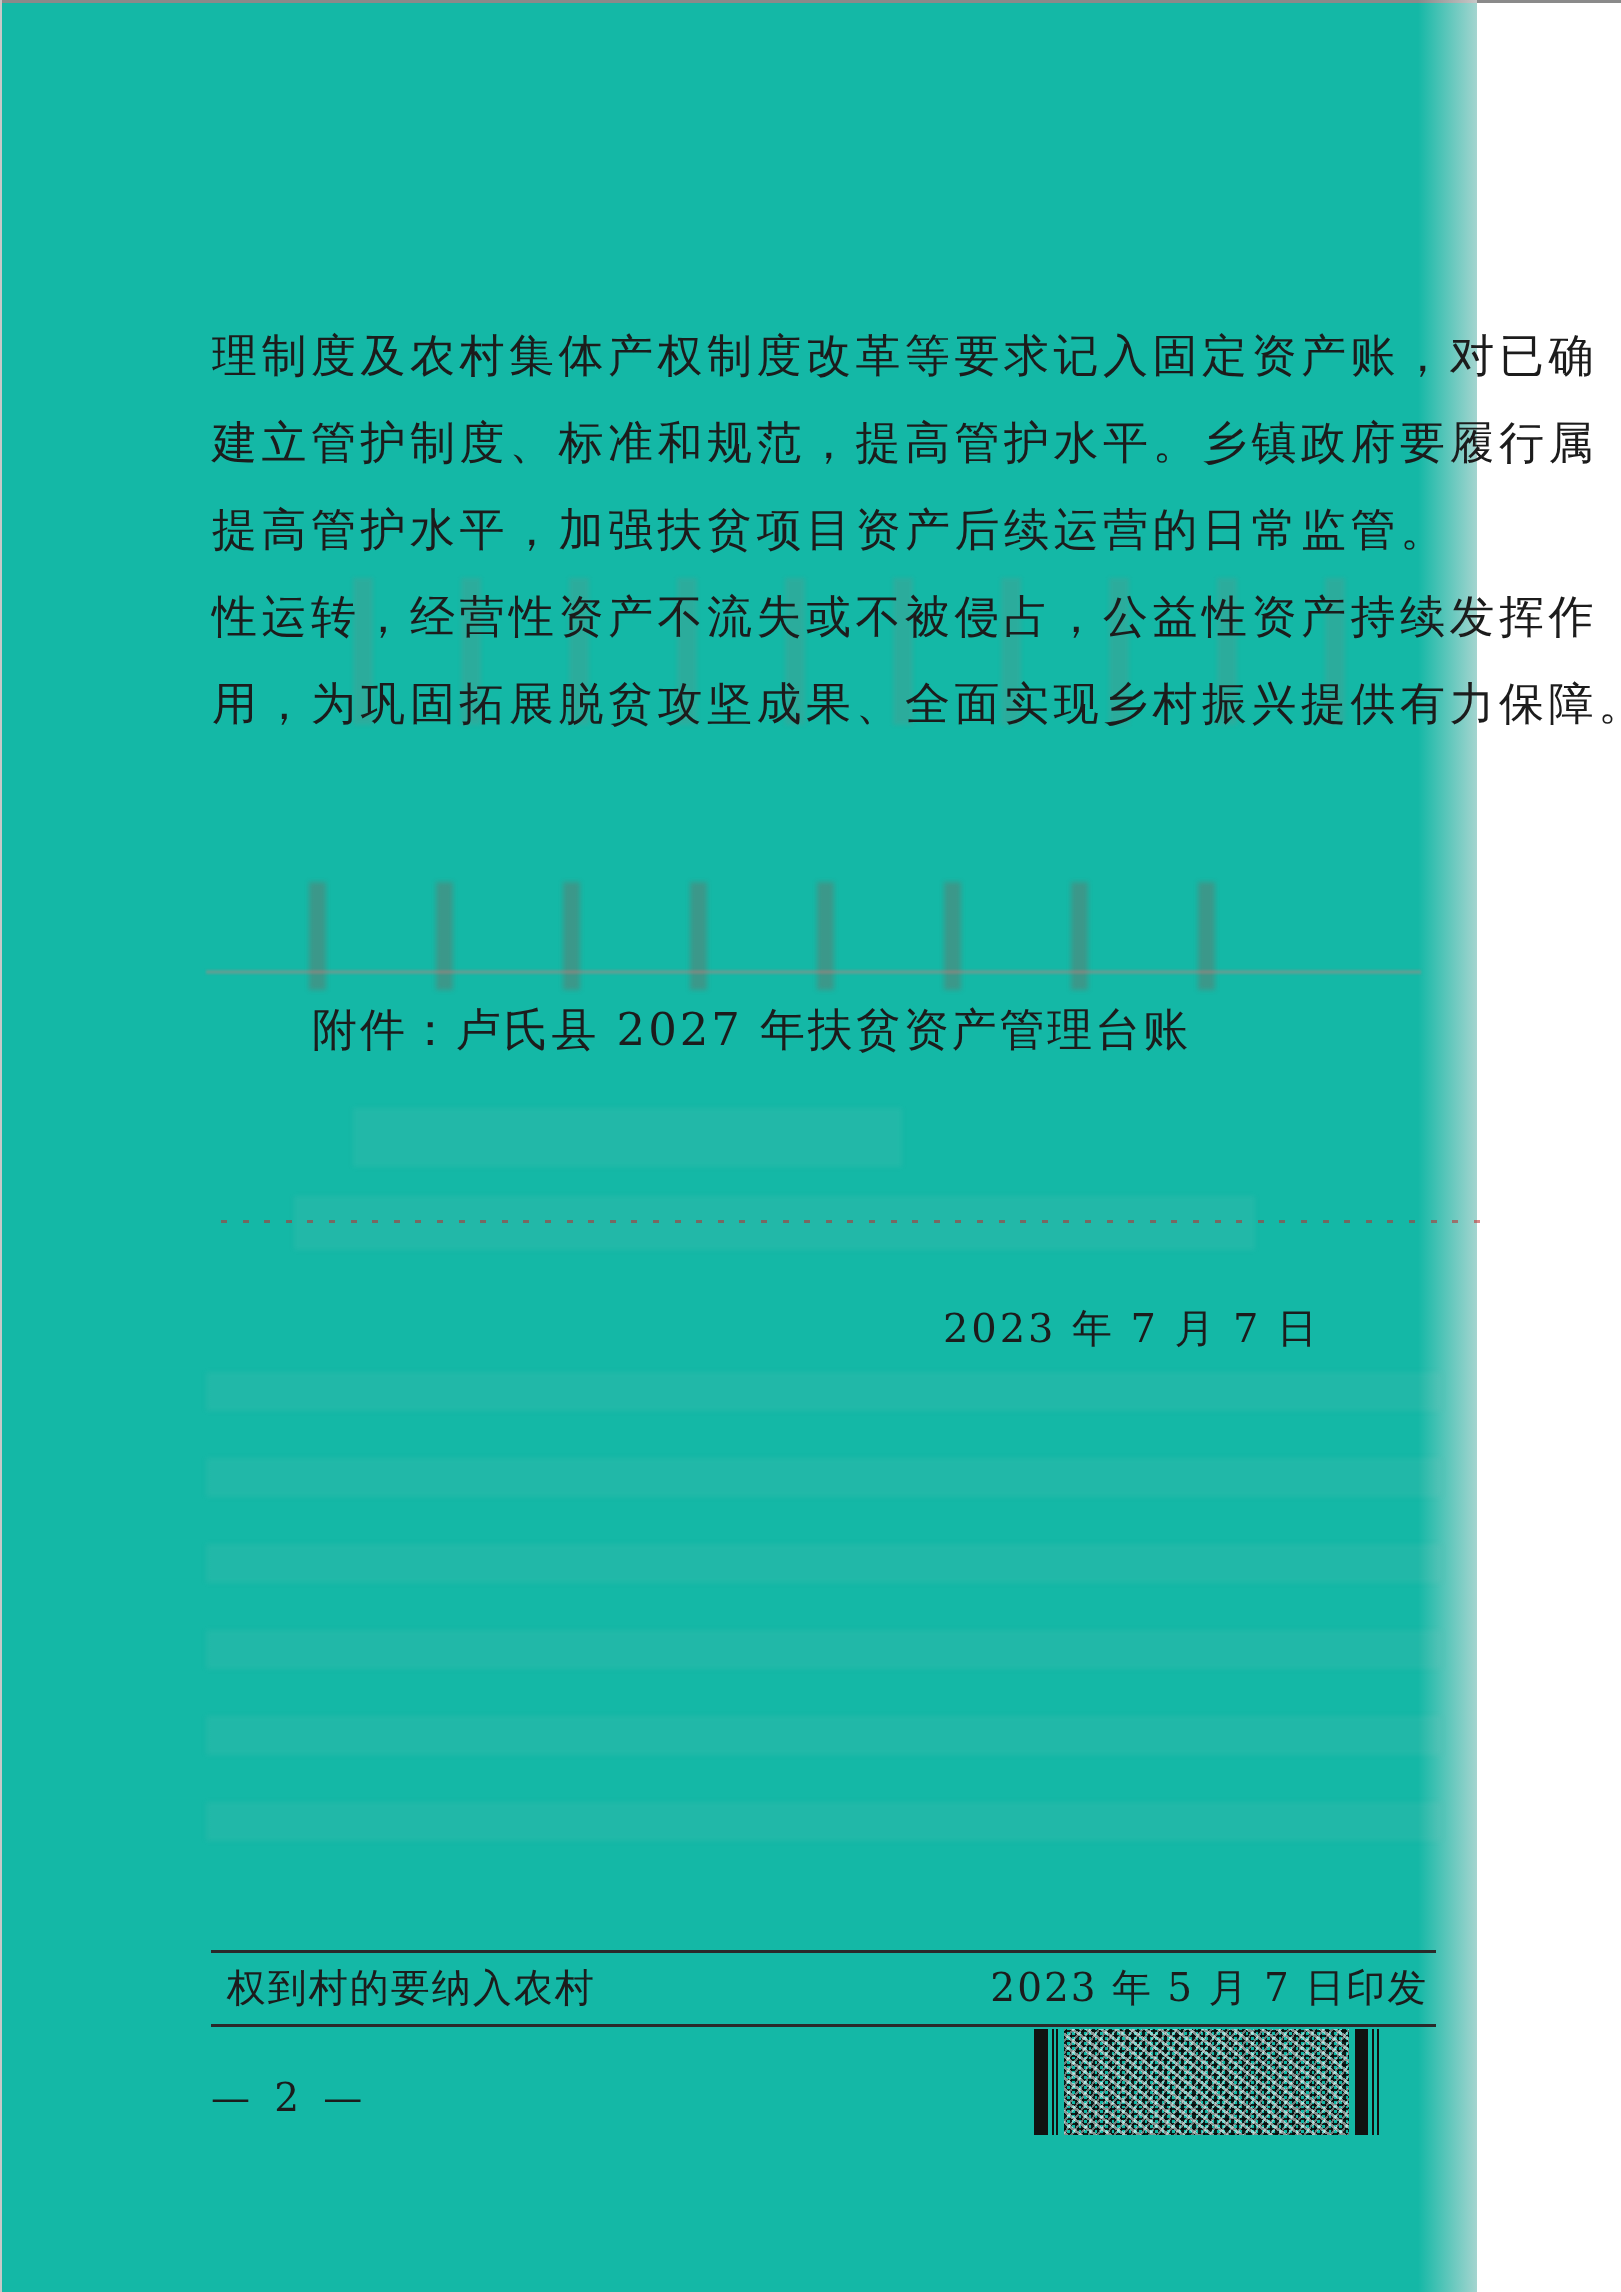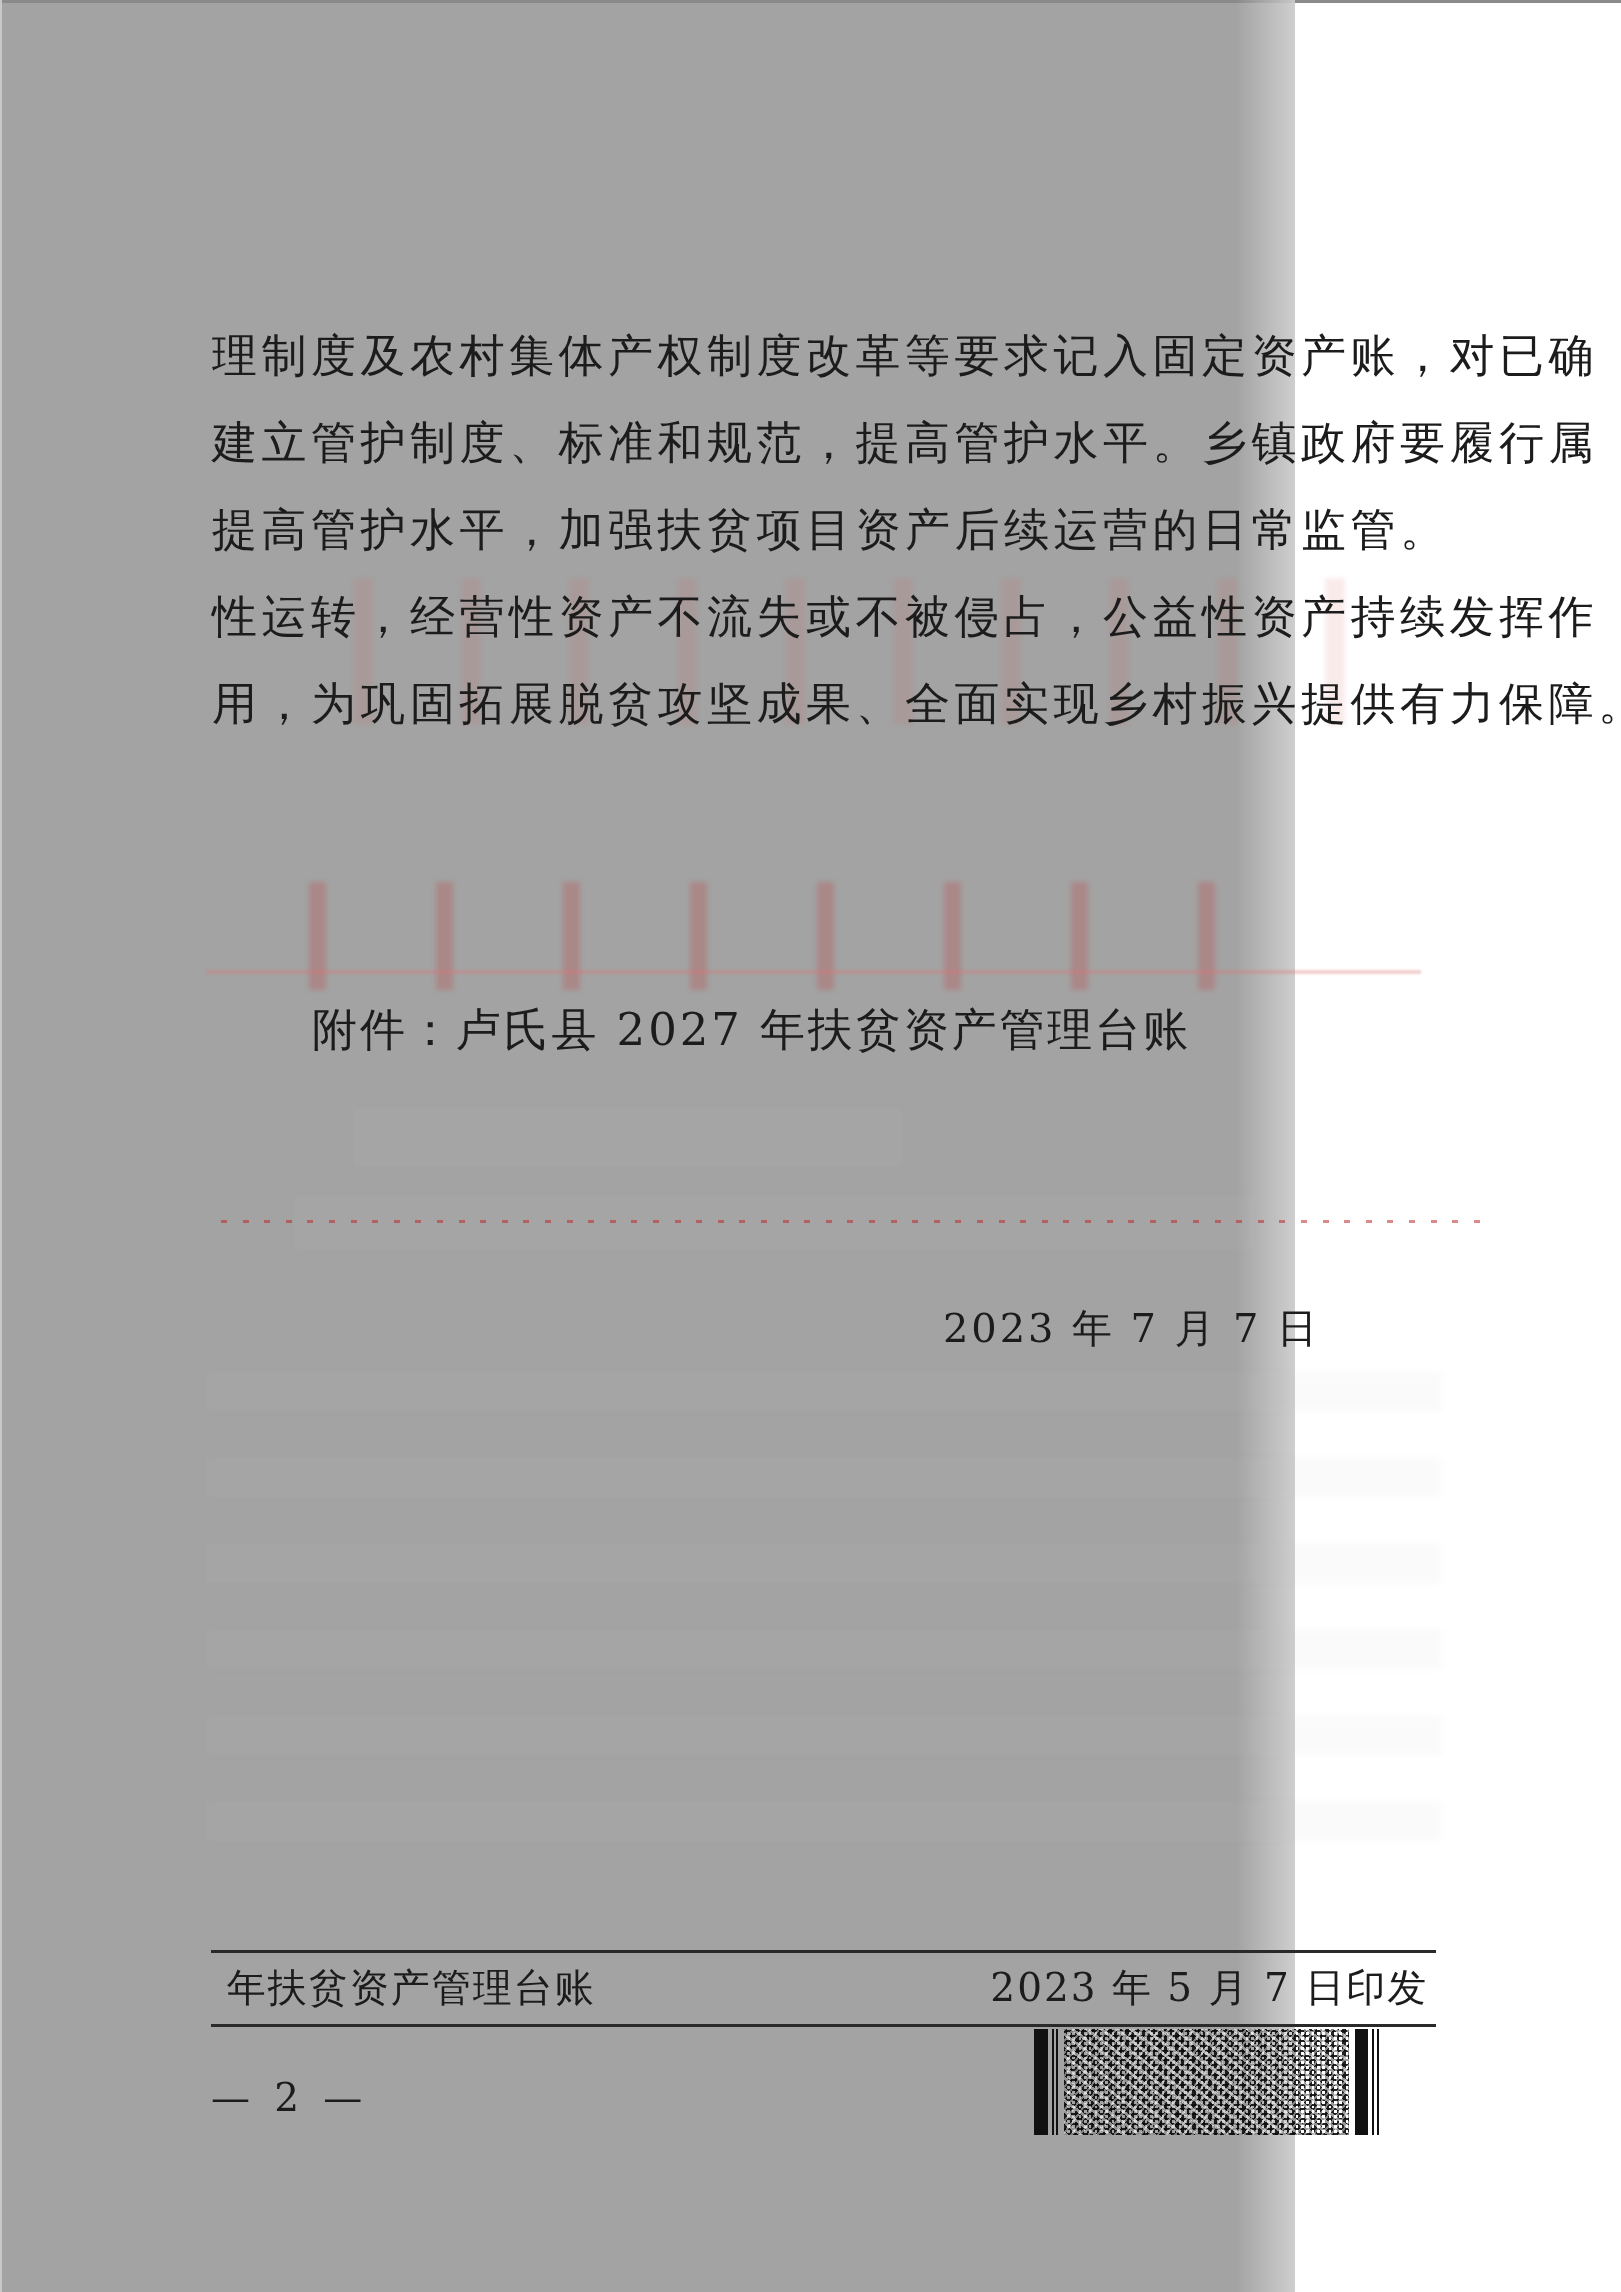--- a/index.html
+++ b/index.html
@@ -11,23 +11,23 @@
       width: 1621px;
       height: 2293px;
       position: relative;
       overflow: hidden;
       font-family: "DejaVu Serif", "Liberation Serif", serif;
       color: #1a1a1a;
     }
     .page {
       position: absolute;
       left: 0; top: 0;
-      width: 1295px;
+      width: 1477px;
       height: 2293px;
-      background: #a3a3a3;
+      background: #14b8a6;
     }
     .top-edge {
       position: absolute;
       left: 0; top: 0;
       width: 1621px; height: 2.9px;
       background: #8a8a8a;
     }
     .left-edge {
       position: absolute;
       left: 0; top: 0;
@@ -221,21 +221,21 @@
     <div class="line">提高管护水平，加强扶贫项目资产后续运营的日常监管。</div>
     <div class="line">性运转，经营性资产不流失或不被侵占，公益性资产持续发挥作</div>
     <div class="line">用，为巩固拓展脱贫攻坚成果、全面实现乡村振兴提供有力保障。</div>
   </div>
 
   <div class="attachment">附件：卢氏县 2027 年扶贫资产管理台账</div>
 
   <div class="sign-date">2023 年 7 月 7 日</div>
 
   <div class="imprint">
-    <div class="imprint-issuer">年扶贫资产管理台账</div>
+    <div class="imprint-issuer">权到村的要纳入农村</div>
     <div class="imprint-date">2023 年 5 月 7 日印发</div>
   </div>
 
   <div class="page-number">— 2 —</div>
 
   <div class="barcode">
     <div class="bc-bar" style="width:13.7px"></div>
     <div class="bc-gap" style="width:3.9px"></div>
     <div class="bc-bar" style="width:2px"></div>
     <div class="bc-gap" style="width:2.9px"></div>

